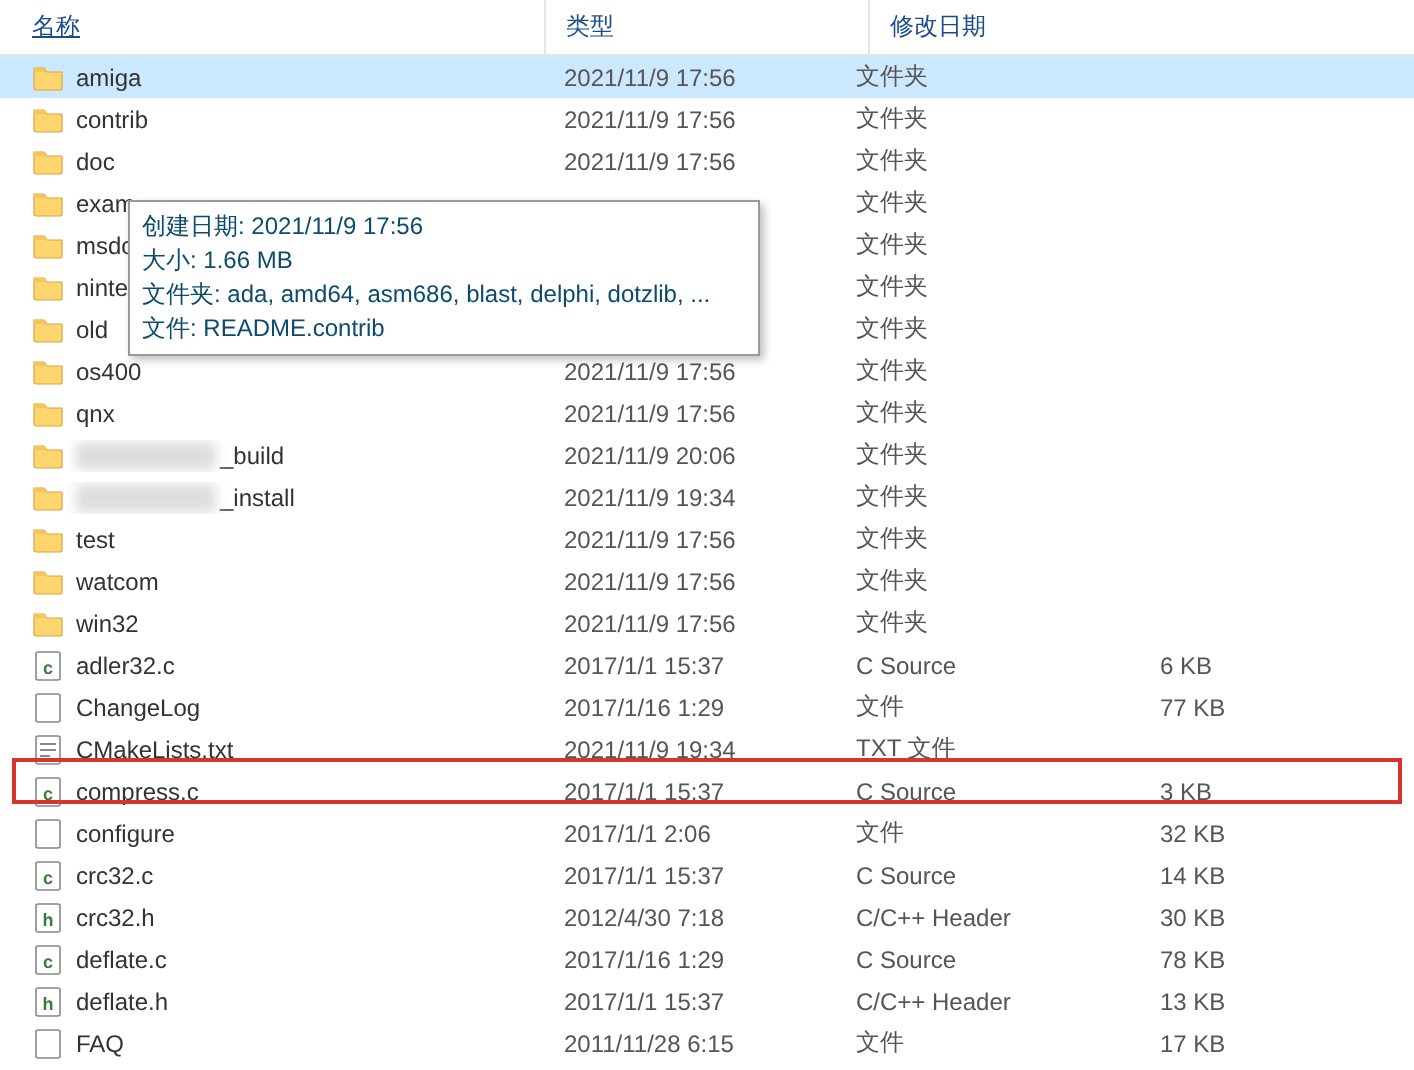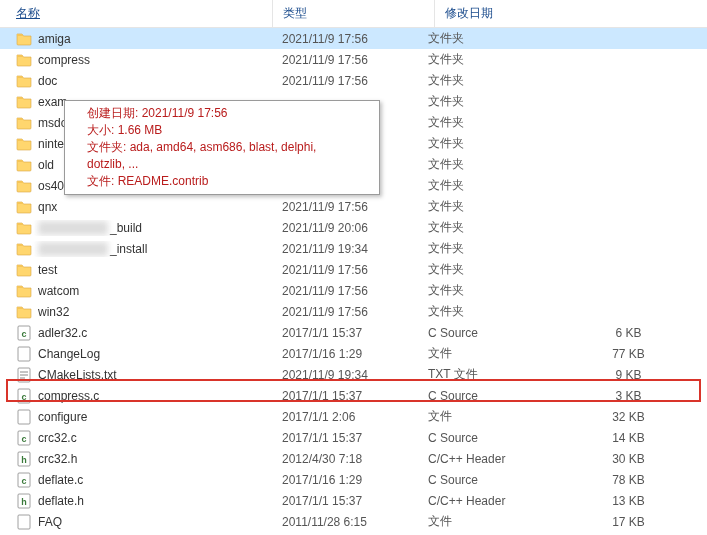--- a/index.html
+++ b/index.html
@@ -49,21 +49,21 @@
     .row .cell-name {
       width: 272px;
       display: flex;
       align-items: center;
       padding-left: 16px;
       white-space: nowrap;
       overflow: hidden;
     }
     .row .cell-date { width: 146px; padding-left: 10px; color: #555; }
     .row .cell-type { width: 162px; padding-left: 10px; color: #555; }
-    .row .cell-size { flex: 1; text-align: center; padding-right: 30px; color: #555; }
+    .row .cell-size { flex: 1; text-align: left; padding-right: 30px; color: #555; }
     .icon {
       width: 16px;
       height: 16px;
       margin-right: 6px;
       display: inline-flex;
       align-items: center;
       justify-content: center;
       flex-shrink: 0;
     }
     .blur-box {
@@ -74,25 +74,25 @@
       vertical-align: middle;
     }
     .tooltip {
       position: absolute;
       left: 64px;
       top: 100px;
       width: 316px;
       background: #fff;
       border: 1px solid #9a9a9a;
       box-shadow: 2px 2px 4px rgba(0,0,0,0.25);
-      padding: 4px 22px;
+      padding: 4px 6px;
       font-size: 12px;
       line-height: 17px;
       z-index: 10;
-      color: #b91c1c;
+      color: #0c4a6e;
     }
     .highlight-box {
       position: absolute;
       left: 6px;
       top: 379px;
       width: 695px;
       height: 23px;
       border: 2px solid #d9342a;
       pointer-events: none;
       z-index: 5;
@@ -123,21 +123,21 @@
       <div class="cell-size"></div>
     </div>
     <div class="row">
       <div class="cell-name">
         <span class="icon">
           <svg width="16" height="16" viewBox="0 0 16 16">
             <path d="M1 3 h5 l1.5 2 H15 v8 a1 1 0 0 1 -1 1 H2 a1 1 0 0 1 -1 -1 Z" fill="#ffd66e" stroke="#d9a440" stroke-width="0.6"></path>
             <path d="M1 3 h5 l1.5 2 H1 Z" fill="#f5c55a"></path>
           </svg>
         </span>
-        <span>compress</span>
+        <span>contrib</span>
       </div>
       <div class="cell-date">2021/11/9 17:56</div>
       <div class="cell-type">文件夹</div>
       <div class="cell-size"></div>
     </div>
     <div class="row">
       <div class="cell-name">
         <span class="icon">
           <svg width="16" height="16" viewBox="0 0 16 16">
             <path d="M1 3 h5 l1.5 2 H15 v8 a1 1 0 0 1 -1 1 H2 a1 1 0 0 1 -1 -1 Z" fill="#ffd66e" stroke="#d9a440" stroke-width="0.6"></path>
@@ -340,21 +340,20 @@
             <rect x="2" y="1" width="12" height="14" rx="1" fill="#fff" stroke="#888" stroke-width="0.8"></rect>
             <line x1="4" y1="5" x2="12" y2="5" stroke="#888" stroke-width="1"></line>
             <line x1="4" y1="8" x2="12" y2="8" stroke="#888" stroke-width="1"></line>
             <line x1="4" y1="11" x2="9" y2="11" stroke="#888" stroke-width="1"></line>
           </svg>
         </span>
         <span>CMakeLists.txt</span>
       </div>
       <div class="cell-date">2021/11/9 19:34</div>
       <div class="cell-type">TXT 文件</div>
-      <div class="cell-size">9 KB</div>
     </div>
     <div class="row">
       <div class="cell-name">
         <span class="icon">
           <svg width="16" height="16" viewBox="0 0 16 16">
             <rect x="2" y="1" width="12" height="14" rx="1" fill="#fff" stroke="#888" stroke-width="0.8"></rect>
             <text x="8" y="12" font-size="9" text-anchor="middle" fill="#3a7a3a" font-weight="bold">c</text>
           </svg>
         </span>
         <span>compress.c</span>

